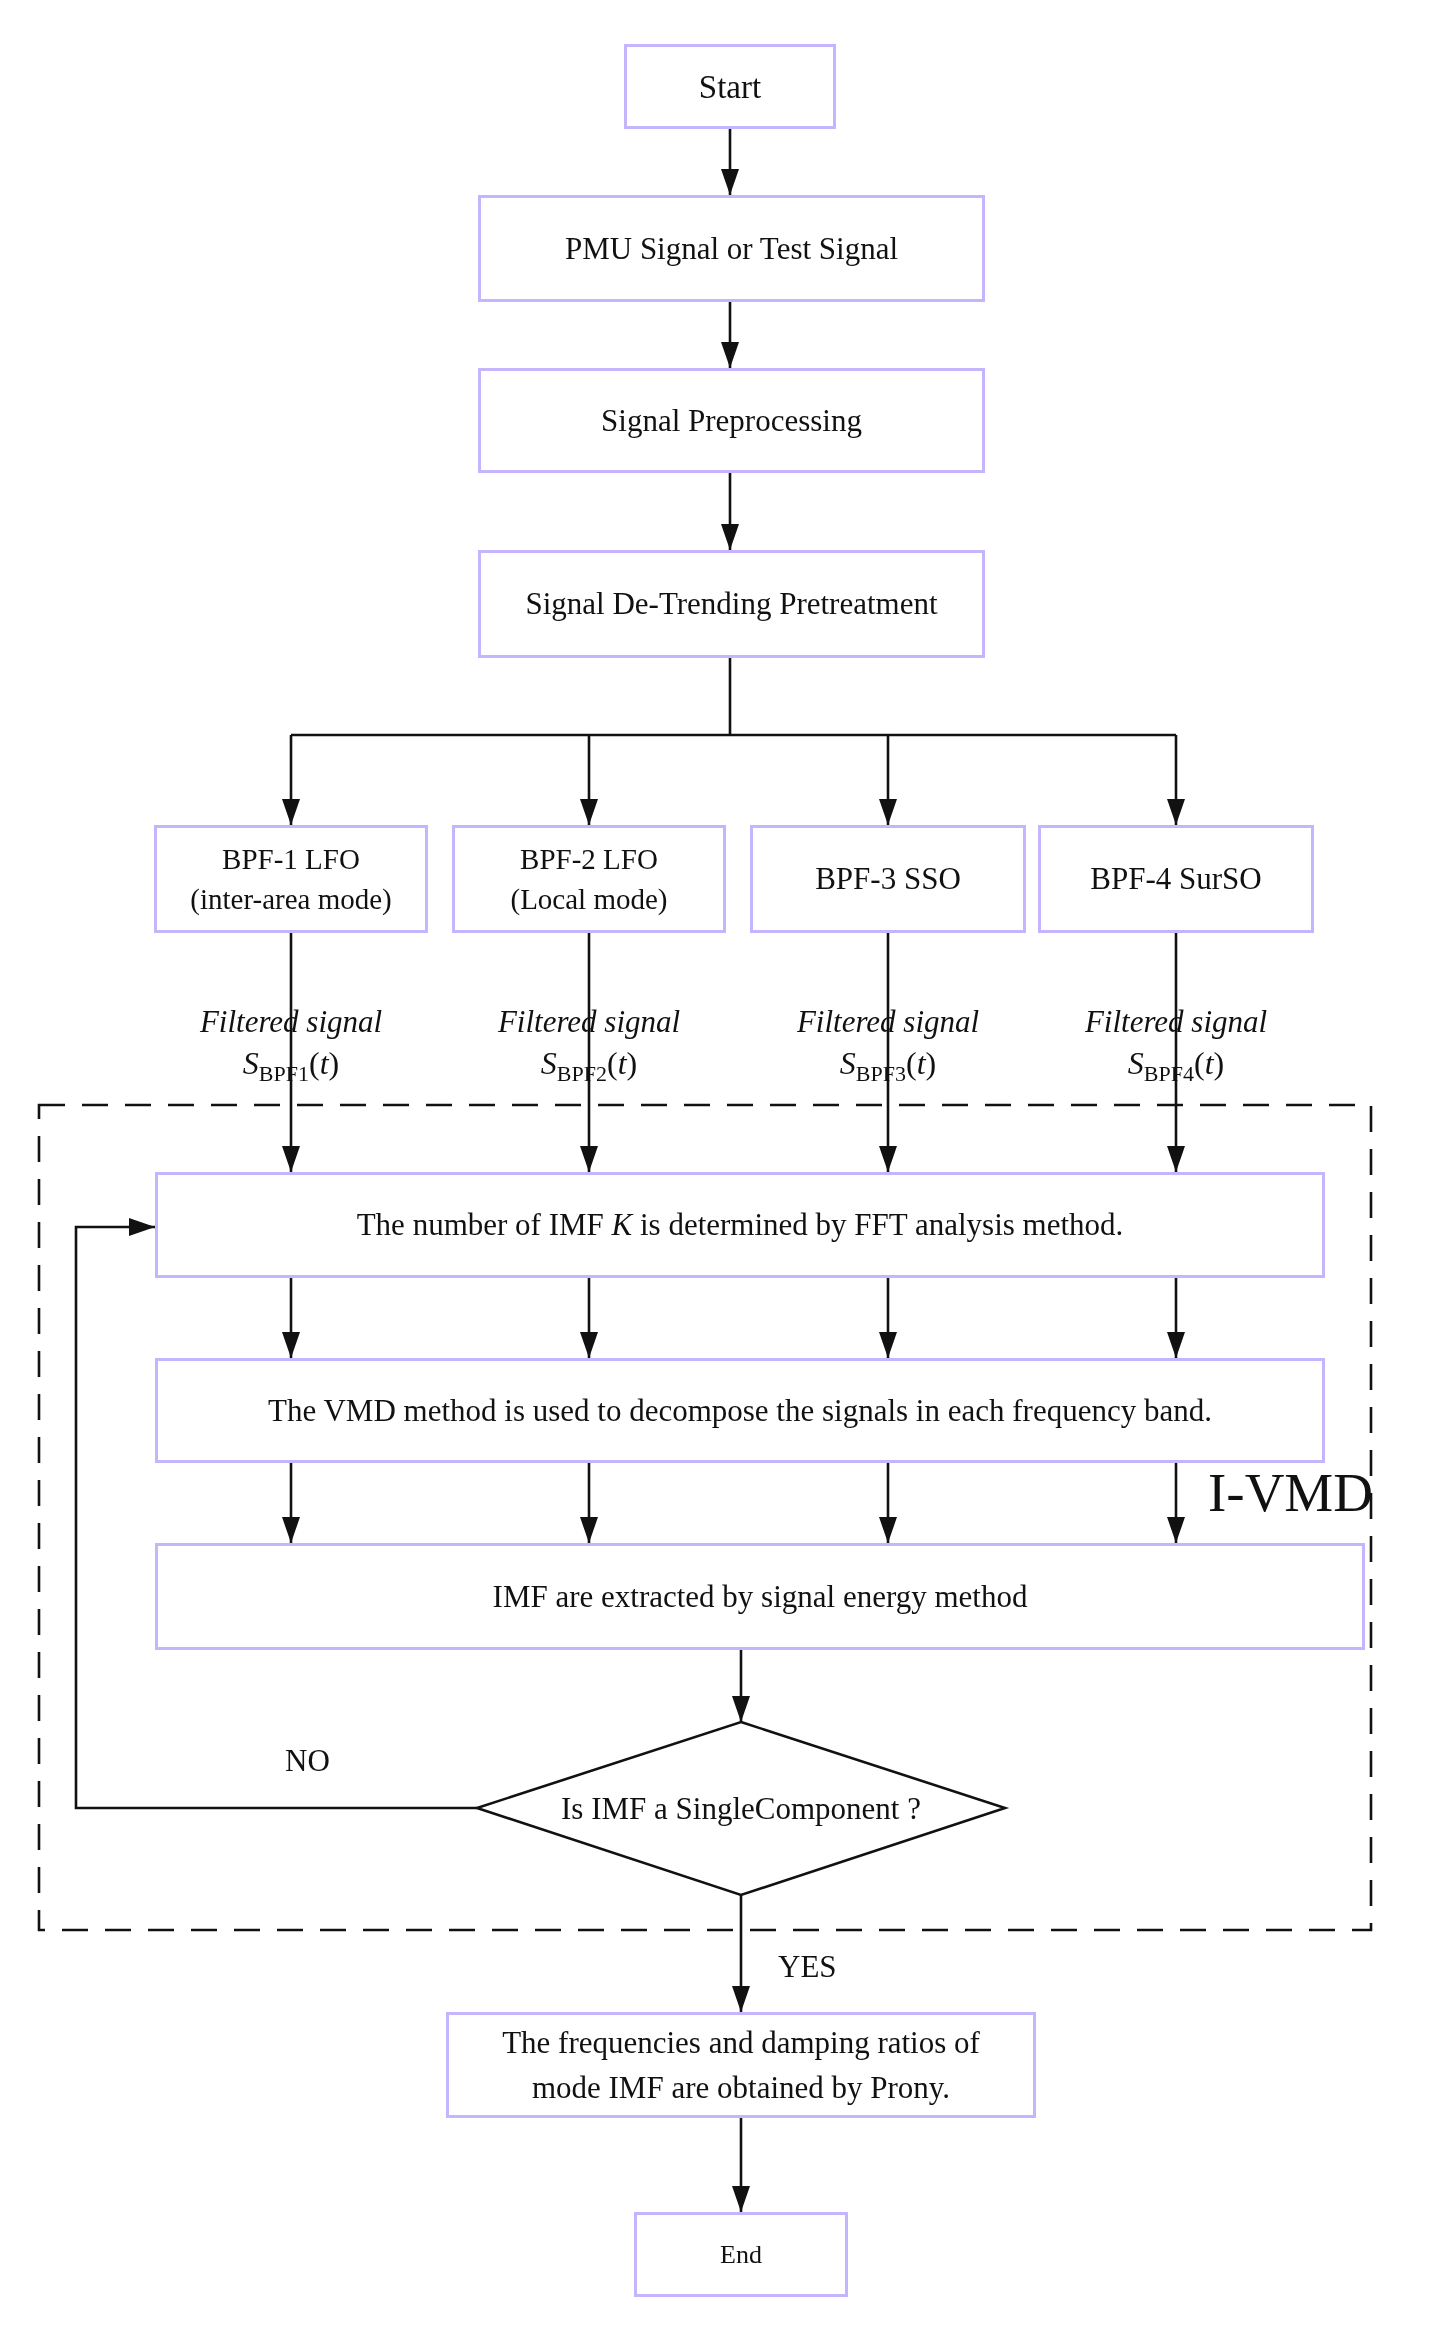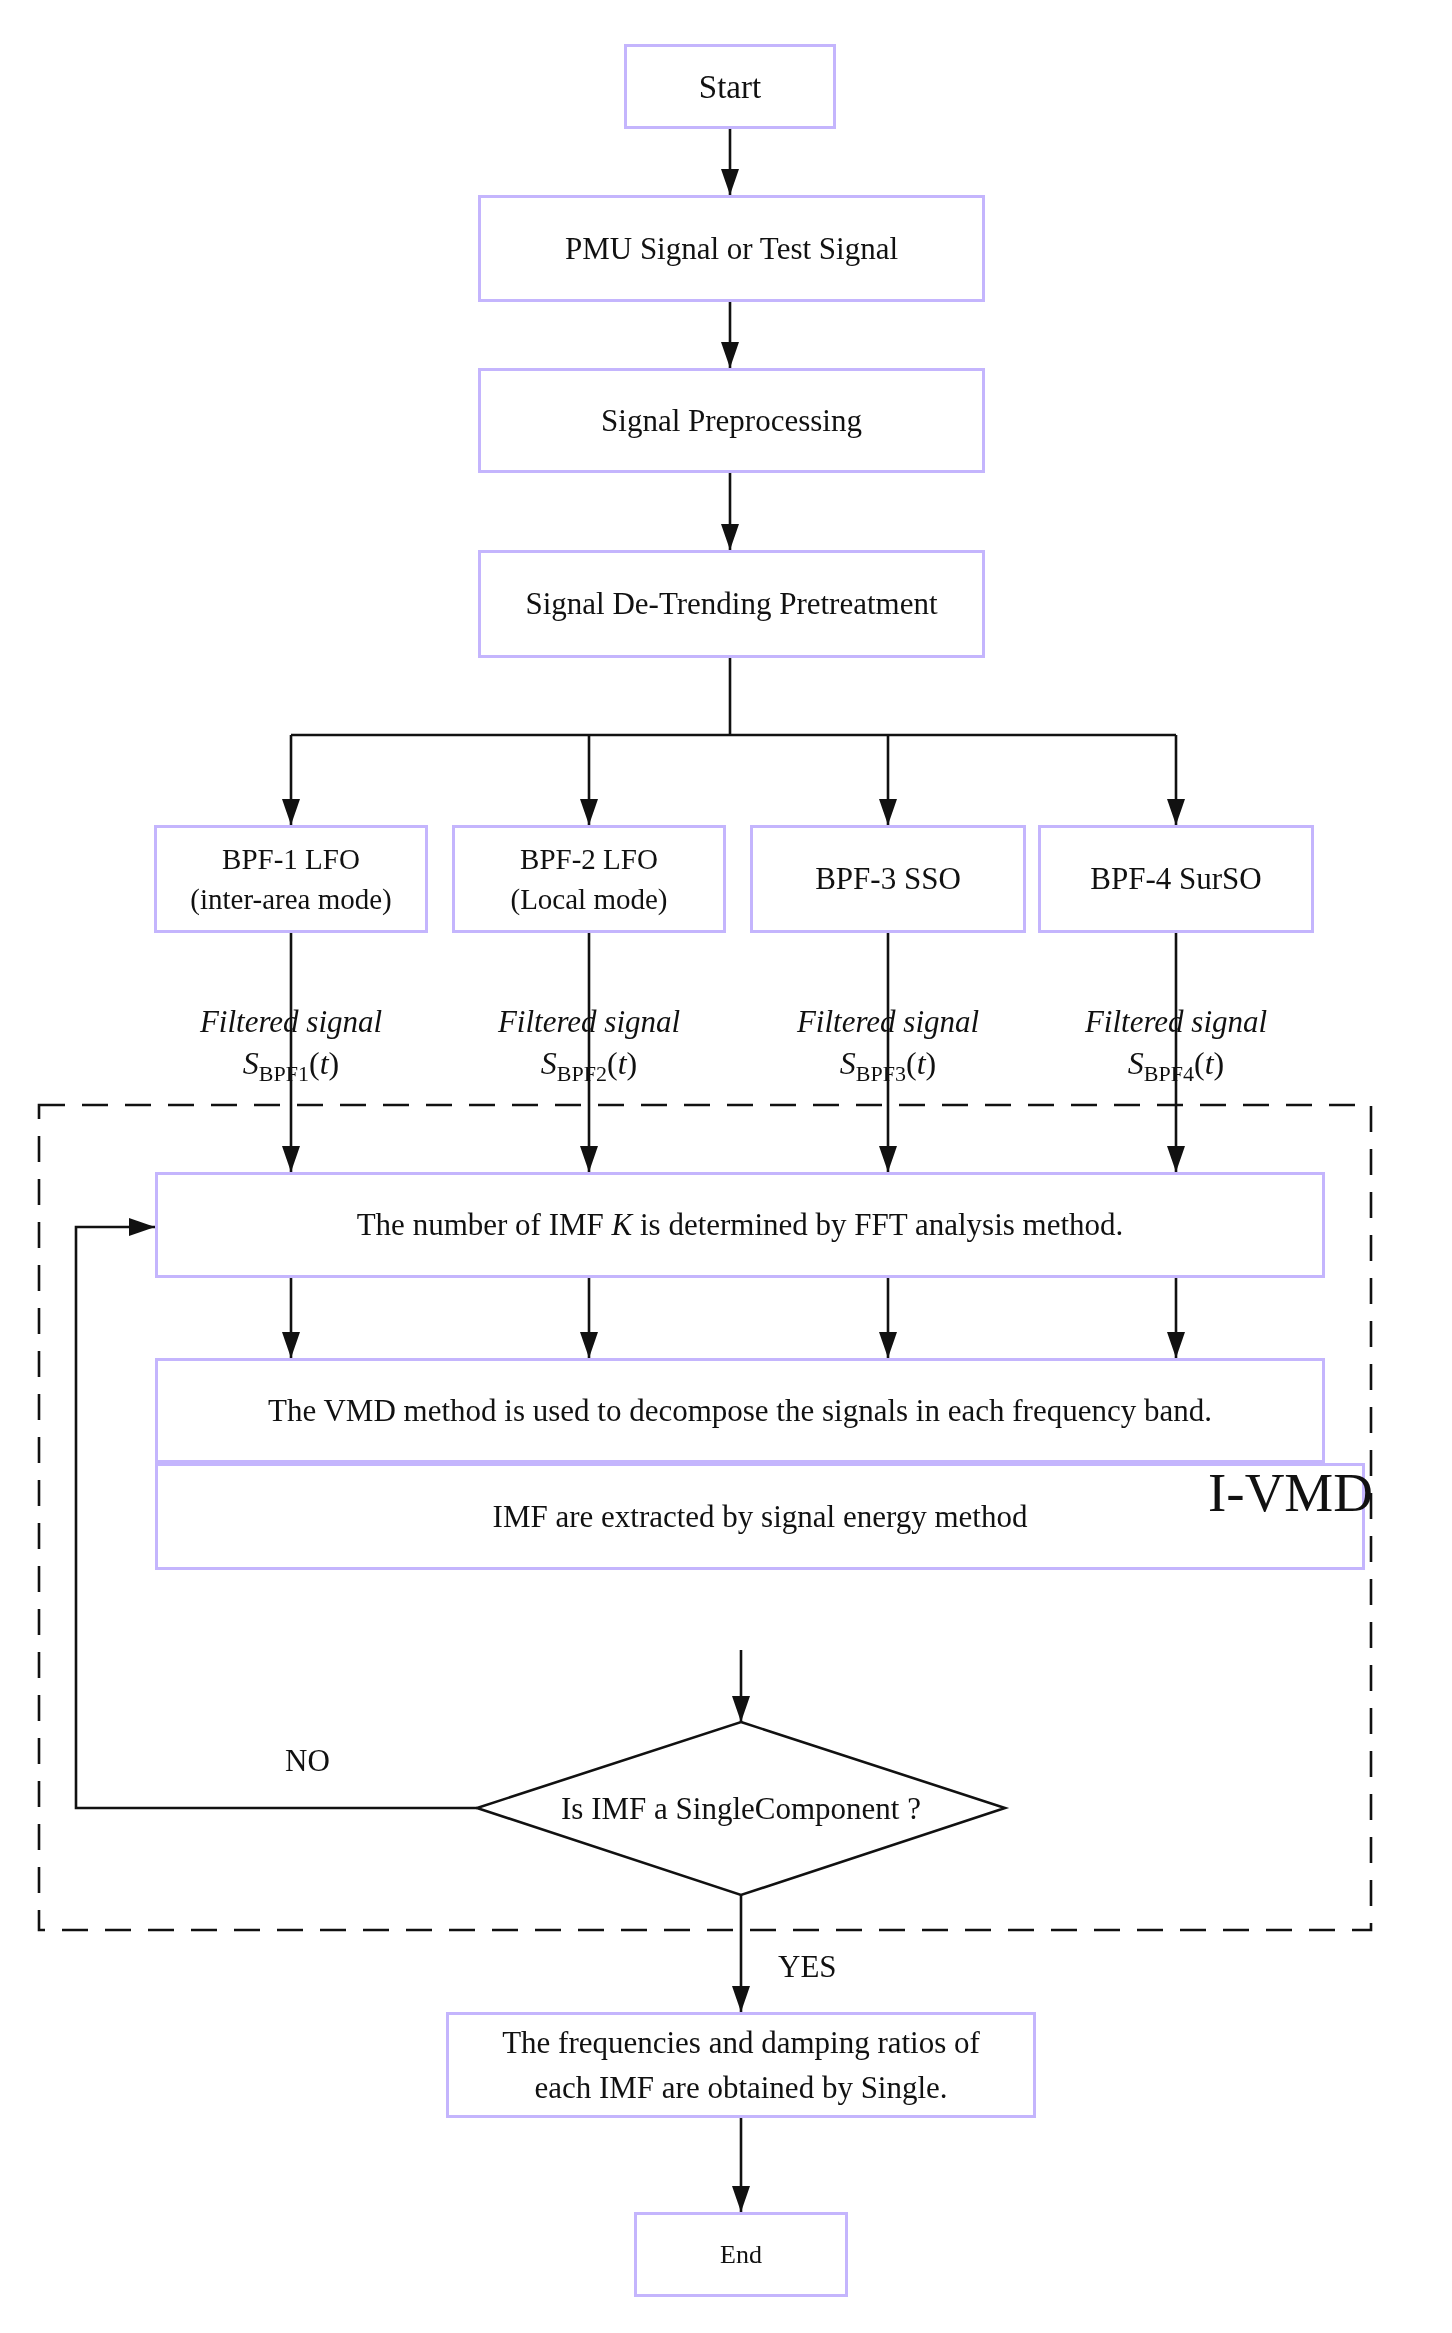--- a/index.html
+++ b/index.html
@@ -186,35 +186,35 @@
   <div class="node" style="left:155px; top:1172px; width:1170px; height:106px;">
     <span><span>The number of IMF </span><span class="it">K</span><span> is determined by FFT analysis method.</span></span>
   </div>
 
   <div class="node" style="left:155px; top:1358px; width:1170px; height:105px;">
     <span>The VMD method is used to decompose the signals in each frequency band.</span>
   </div>
 
   <div class="ivmd">I-VMD</div>
 
-  <div class="node" style="left:155px; top:1463px; width:1210px; height:107px;">
+  <div class="node" style="left:155px; top:1543px; width:1210px; height:107px;">
     <span>IMF are extracted by signal energy method</span>
   </div>
 
   <div class="diamond-text">
     <span>Is IMF a Single</span>
     <span>Component ?</span>
   </div>
 
   <div class="floating" style="left:250px; top:1742px; width:115px;">NO</div>
 
   <div class="floating" style="left:778px; top:1948px; width:90px; text-align:left;">YES</div>
 
   <div class="node" style="left:446px; top:2012px; width:590px; height:106px; line-height:45px;">
     <span>The frequencies and damping ratios of</span>
-    <span>each IMF are obtained by Single.</span>
+    <span>mode IMF are obtained by Prony.</span>
   </div>
 
   <div class="node" style="left:634px; top:2212px; width:214px; height:85px; font-size:26px;">
     <span>End</span>
   </div>
 
 </div>
 
 </body></html>

